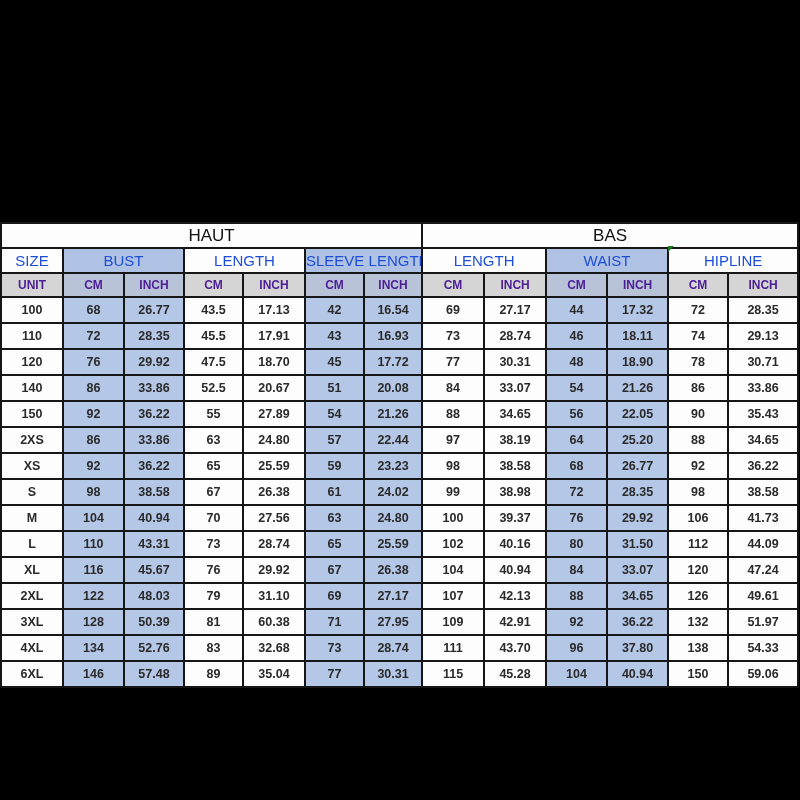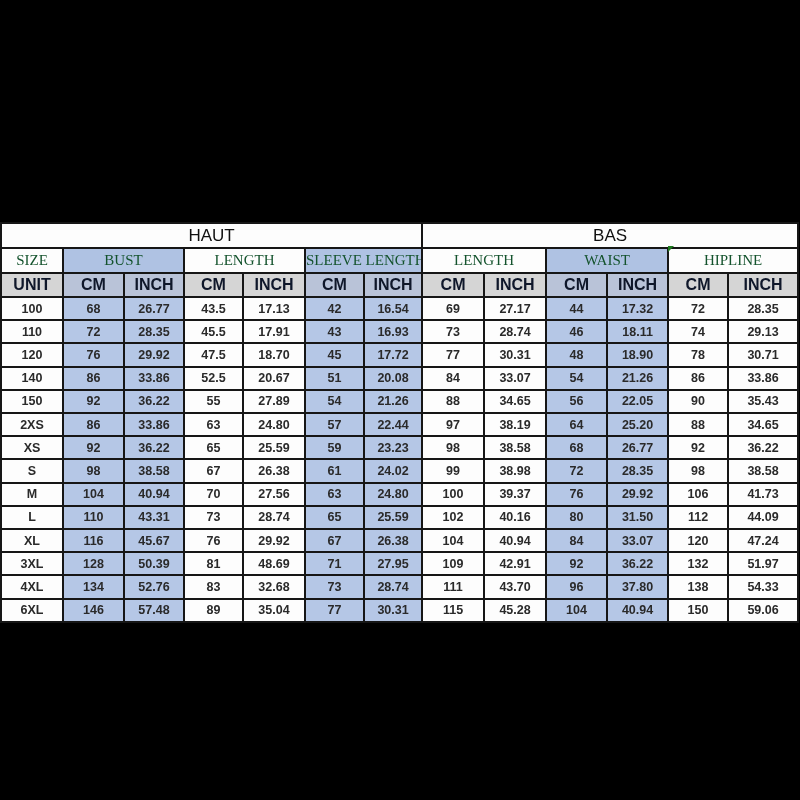--- a/index.html
+++ b/index.html
@@ -15,21 +15,21 @@
     position: relative;
     width: 800px;
     height: 800px;
     background: #000000;
   }
   table.size-table {
     position: absolute;
     left: 0px;
     top: 222px;
     width: 797px;
-    height: 401px;
+    height: 466px;
     border-collapse: collapse;
     table-layout: fixed;
     background: #ffffff;
   }
   th, td {
     border: 2px solid var(--border, #161616);
     text-align: center;
     vertical-align: middle;
     padding: 0;
     overflow: hidden;
@@ -39,30 +39,29 @@
     height: 23px;
     font-size: 17px;
     font-weight: 400;
     color: #101010;
     background: #fdfdfd;
   }
   .measure-th {
     height: 23px;
     font-size: 15px;
     font-weight: 400;
-    color: #14532d;
+    color: #1d4ed8;
     background: #fdfdfd;
-    font-family: Liberation Serif, serif;
   }
   .measure-th.blue { background: var(--header-blue, #afc2e3); margin-left: 28px; }
   .unit-th {
     height: 22px;
-    font-size: 16px;
+    font-size: 12px;
     font-weight: 700;
-    color: #0f172a;
+    color: #4c1d95;
     background: var(--unit-gray, #d5d5d5);
   }
   .unit-th.blue { background: var(--unit-blue, #b9c3d8); }
   td {
     font-size: 12.5px;
     font-weight: 700;
     color: #2a2a2a;
     background: #fdfdfd;
   }
   td.blue { background: var(--data-blue, #b5c7e6); }
@@ -286,25 +285,40 @@
           <td class="blue">67</td>
           <td class="blue">26.38</td>
           <td class="">104</td>
           <td class="">40.94</td>
           <td class="blue">84</td>
           <td class="blue">33.07</td>
           <td class="">120</td>
           <td class="">47.24</td>
         </tr>
         <tr>
+          <td class="">2XL</td>
+          <td class="blue">122</td>
+          <td class="blue">48.03</td>
+          <td class="">79</td>
+          <td class="">31.10</td>
+          <td class="blue">69</td>
+          <td class="blue">27.17</td>
+          <td class="">107</td>
+          <td class="">42.13</td>
+          <td class="blue">88</td>
+          <td class="blue">34.65</td>
+          <td class="">126</td>
+          <td class="">49.61</td>
+        </tr>
+        <tr>
           <td class="">3XL</td>
           <td class="blue">128</td>
           <td class="blue">50.39</td>
           <td class="">81</td>
-          <td class="">48.69</td>
+          <td class="">60.38</td>
           <td class="blue">71</td>
           <td class="blue">27.95</td>
           <td class="">109</td>
           <td class="">42.91</td>
           <td class="blue">92</td>
           <td class="blue">36.22</td>
           <td class="">132</td>
           <td class="">51.97</td>
         </tr>
         <tr>

